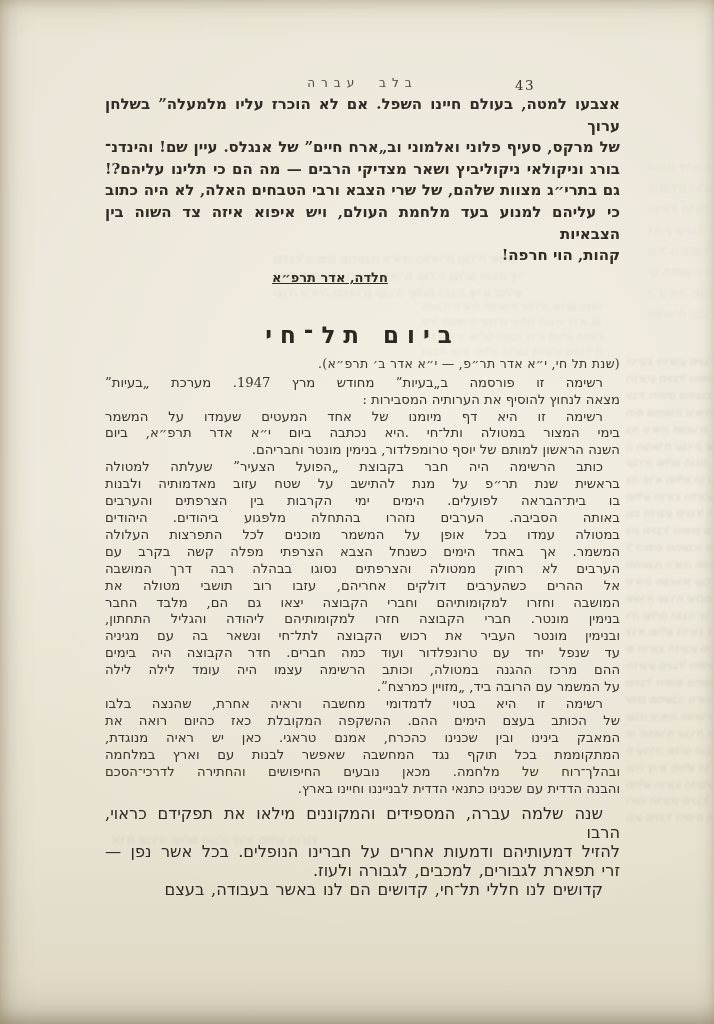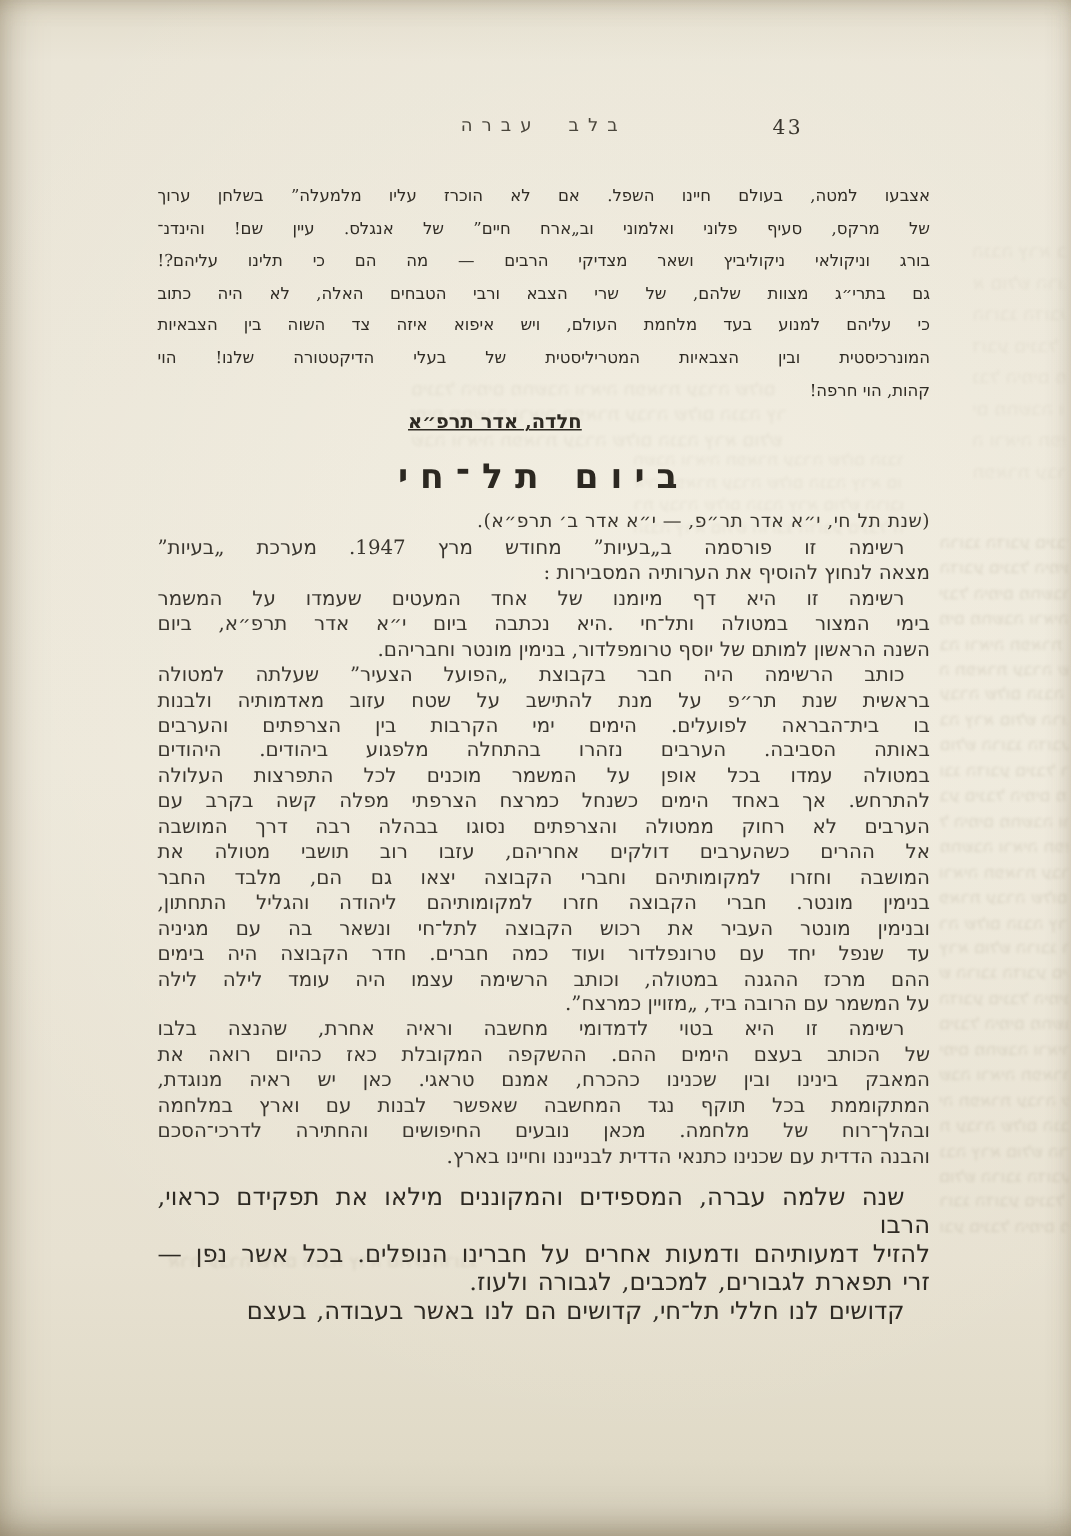--- a/index.html
+++ b/index.html
@@ -24,27 +24,27 @@
   
   .header{position:relative;margin-top:76px;height:18px;}
   .pagenum{position:absolute;left:410px;top:1px;font-size:13.5px;letter-spacing:1.5px;color:#3a362e;direction:ltr;}
   .running-title{display:block;text-align:center;font-size:12px;letter-spacing:6px;word-spacing:9px;color:#4a463c;}
   
   .line{text-align:justify;}
   .j{text-align-last:justify;}
   .last{text-align-last:right;}
   .ind{text-indent:17px;}
   
-  .opening{margin-top:26px;font-size:11px;line-height:21.6px;color:#302c25;}
+  .opening{font-size:15px;line-height:21.6px;color:#302c25;font-weight:bold;}
   
   .signature{margin-top:3px;margin-left:0;margin-right:0;text-align:right;
     padding-left:0;font-weight:bold;font-size:13px;color:#2e2a23;
     white-space:nowrap;width:172px;margin-right:176px;text-align:left;direction:rtl;text-decoration:underline;}
   
-  .title{margin:15px 0 0 0;text-align:center;font-size:23px;font-weight:bold;
+  .title{margin:36px 0 0 0;text-align:center;font-size:23px;font-weight:bold;
     letter-spacing:8px;color:#2c2821;}
   .subtitle{margin-top:8px;font-size:12.5px;color:#3a362e;letter-spacing:.3px;}
   
   .note{margin-top:4px;font-size:13.2px;line-height:16.9px;color:#3a362f;}
   
   .bodytext{margin-top:7px;font-size:16.2px;line-height:19px;color:#2e2a23;word-spacing:1.5px;}
   
   .ghost{position:absolute;color:#968c74;filter:blur(1.2px);transform:scaleX(-1);
     direction:rtl;white-space:nowrap;overflow:hidden;pointer-events:none;}
 </style>
@@ -58,41 +58,40 @@
       <span class="pagenum">43</span>
       <span class="running-title">בלב עברה</span>
     </div>
 
     <section class="opening" id="opening">
         <div class="line j">אצבעו למטה, בעולם חיינו השפל. אם לא הוכרז עליו מלמעלה” בשלחן ערוך</div>
         <div class="line j">של מרקס, סעיף פלוני ואלמוני וב„ארח חיים” של אנגלס. עיין שם! והינדנ־</div>
         <div class="line j">בורג וניקולאי ניקוליביץ ושאר מצדיקי הרבים — מה הם כי תלינו עליהם?!</div>
         <div class="line j">גם בתרי״ג מצוות שלהם, של שרי הצבא ורבי הטבחים האלה, לא היה כתוב</div>
         <div class="line j">כי עליהם למנוע בעד מלחמת העולם, ויש איפוא איזה צד השוה בין הצבאיות</div>
-        <div class="line j">המונרכיסטית ובין הצבאיות המטריליסטית של בעלי הדיקטטורה שלנו! הוי</div>
         <div class="line last">קהות, הוי חרפה!</div>
       </section>
 
     <div class="signature">חלדה, אדר תרפ״א</div>
 
     <h1 class="title">ביום תל־חי</h1>
     <div class="subtitle">(שנת תל חי, י״א אדר תר״פ, — י״א אדר ב׳ תרפ״א).</div>
 
     <section class="note" id="note">
         <div class="line j ind">רשימה זו פורסמה ב„בעיות” מחודש מרץ 1947. מערכת „בעיות”</div>
         <div class="line last">מצאה לנחוץ להוסיף את הערותיה המסבירות :</div>
         <div class="line j ind">רשימה זו היא דף מיומנו של אחד המעטים שעמדו על המשמר</div>
         <div class="line j">בימי המצור במטולה ותל־חי .היא נכתבה ביום י״א אדר תרפ״א, ביום</div>
         <div class="line last">השנה הראשון למותם של יוסף טרומפלדור, בנימין מונטר וחבריהם.</div>
         <div class="line j ind">כותב הרשימה היה חבר בקבוצת „הפועל הצעיר” שעלתה למטולה</div>
         <div class="line j">בראשית שנת תר״פ על מנת להתישב על שטח עזוב מאדמותיה ולבנות</div>
         <div class="line j">בו בית־הבראה לפועלים. הימים ימי הקרבות בין הצרפתים והערבים</div>
         <div class="line j">באותה הסביבה. הערבים נזהרו בהתחלה מלפגוע ביהודים. היהודים</div>
         <div class="line j">במטולה עמדו בכל אופן על המשמר מוכנים לכל התפרצות העלולה</div>
-        <div class="line j">להתרחש. אך באחד הימים כשנחל כמרצח הצרפתי מפלה קשה בקרב עם</div>
+        <div class="line j">המשמר. אך באחד הימים כשנחל הצבא הצרפתי מפלה קשה בקרב עם</div>
         <div class="line j">הערבים לא רחוק ממטולה והצרפתים נסוגו בבהלה רבה דרך המושבה</div>
         <div class="line j">אל ההרים כשהערבים דולקים אחריהם, עזבו רוב תושבי מטולה את</div>
         <div class="line j">המושבה וחזרו למקומותיהם וחברי הקבוצה יצאו גם הם, מלבד החבר</div>
         <div class="line j">בנימין מונטר. חברי הקבוצה חזרו למקומותיהם ליהודה והגליל התחתון,</div>
         <div class="line j">ובנימין מונטר העביר את רכוש הקבוצה לתל־חי ונשאר בה עם מגיניה</div>
         <div class="line j">עד שנפל יחד עם טרונפלדור ועוד כמה חברים. חדר הקבוצה היה בימים</div>
         <div class="line j">ההם מרכז ההגנה במטולה, וכותב הרשימה עצמו היה עומד לילה לילה</div>
         <div class="line last">על המשמר עם הרובה ביד, „מזויין כמרצח”.</div>
         <div class="line j ind">רשימה זו היא בטוי לדמדומי מחשבה וראיה אחרת, שהנצה בלבו</div>
         <div class="line j">של הכותב בעצם הימים ההם. ההשקפה המקובלת כאז כהיום רואה את</div>

